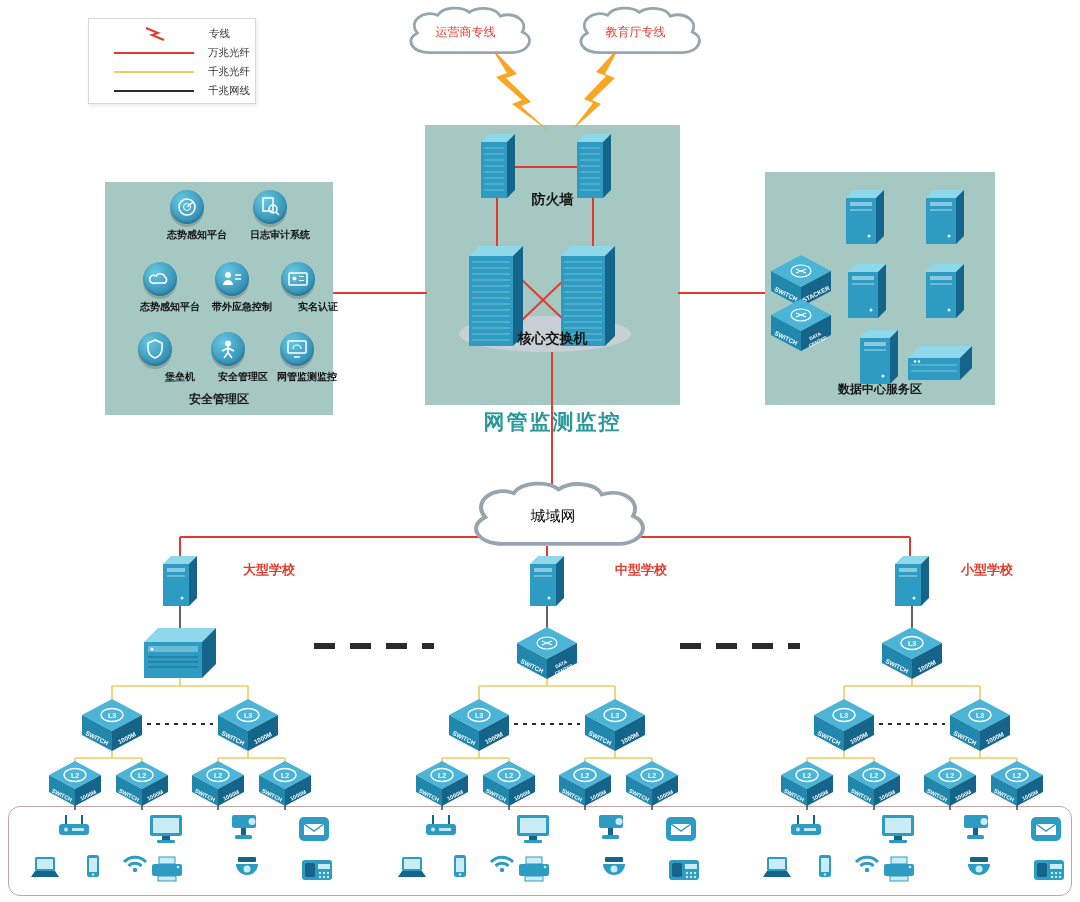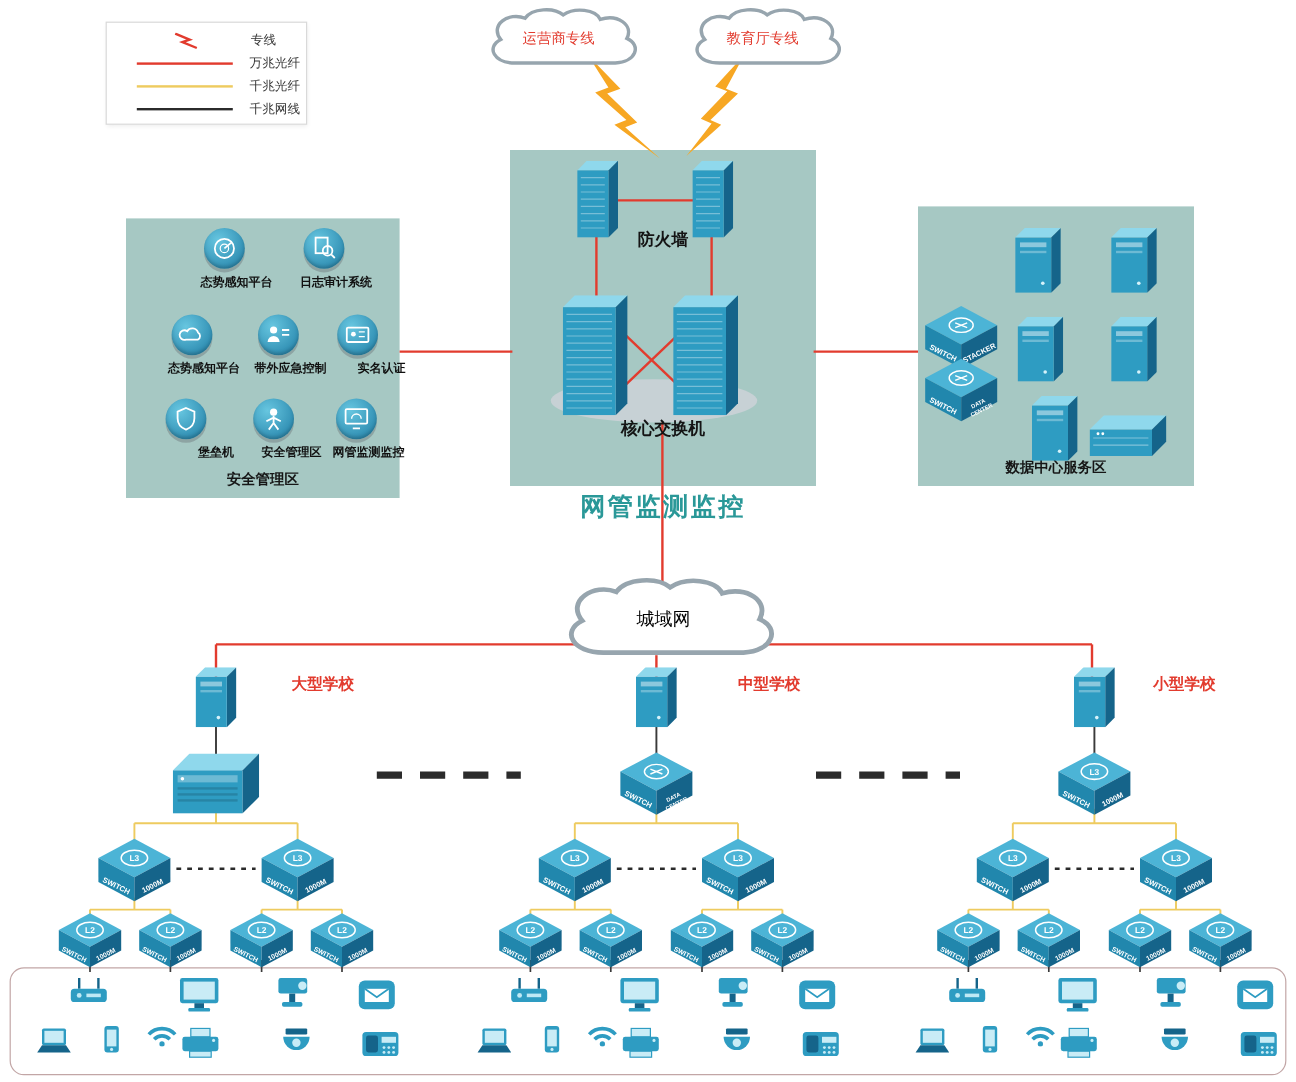--- a/index.html
+++ b/index.html
@@ -910,19 +910,19 @@
             <rect x="3" y="4" width="18" height="12" rx="1" fill="none" stroke="#fff" stroke-width="1.5"></rect>
             <path d="M8,12 a4,4 0 0 1 8,0" fill="none" stroke="#fff" stroke-width="1.2"></path>
             <line x1="9" y1="20" x2="15" y2="20" stroke="#fff" stroke-width="1.5"></line>
           </svg>
         </div>
         <div class="sec-label">网管监测监控</div>
       </div>
     </div>
 
   <div class="small-label" style="left:425px;width:255px;top:191px">防火墙</div>
-  <div class="small-label" style="left:425px;width:255px;top:349px">核心交换机</div>
+  <div class="small-label" style="left:425px;width:255px;top:330px">核心交换机</div>
   <div class="dc-title">网管监测监控</div>
   <div class="school-name" style="left:243px;top:561px">大型学校</div>
   <div class="school-name" style="left:615px;top:561px">中型学校</div>
   <div class="school-name" style="left:961px;top:561px">小型学校</div>
 
 </div>
 
 </body></html>

